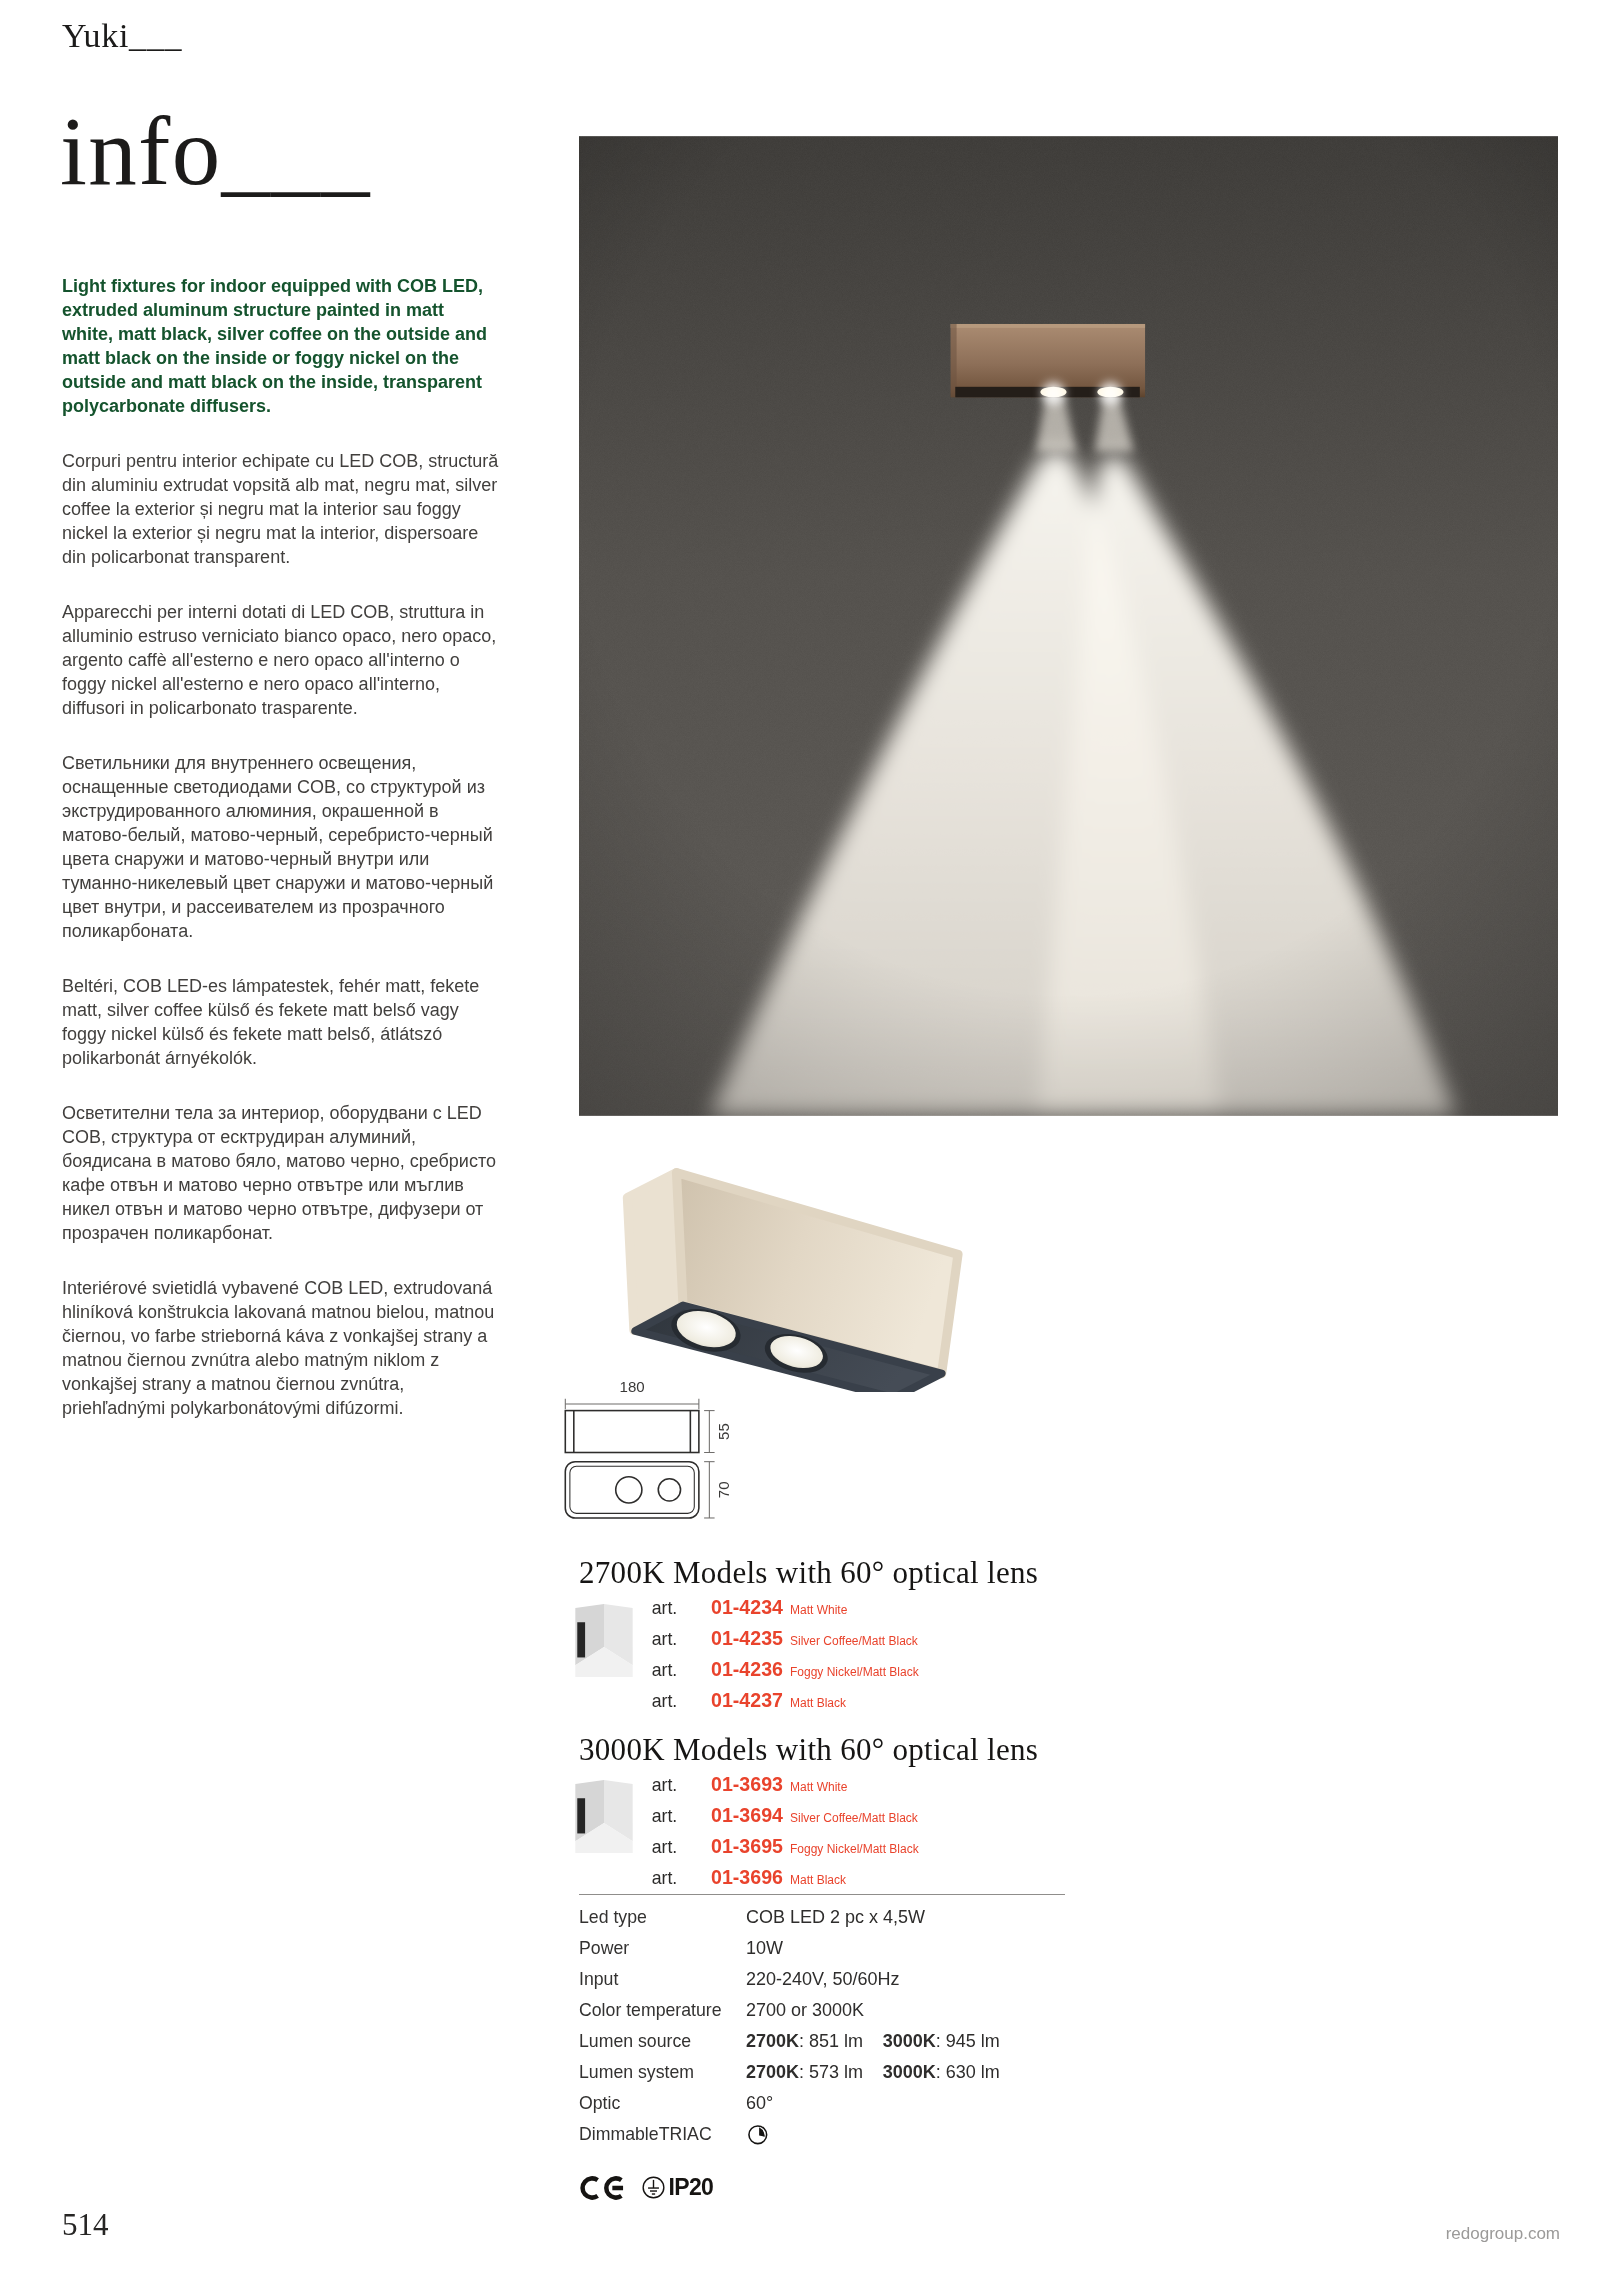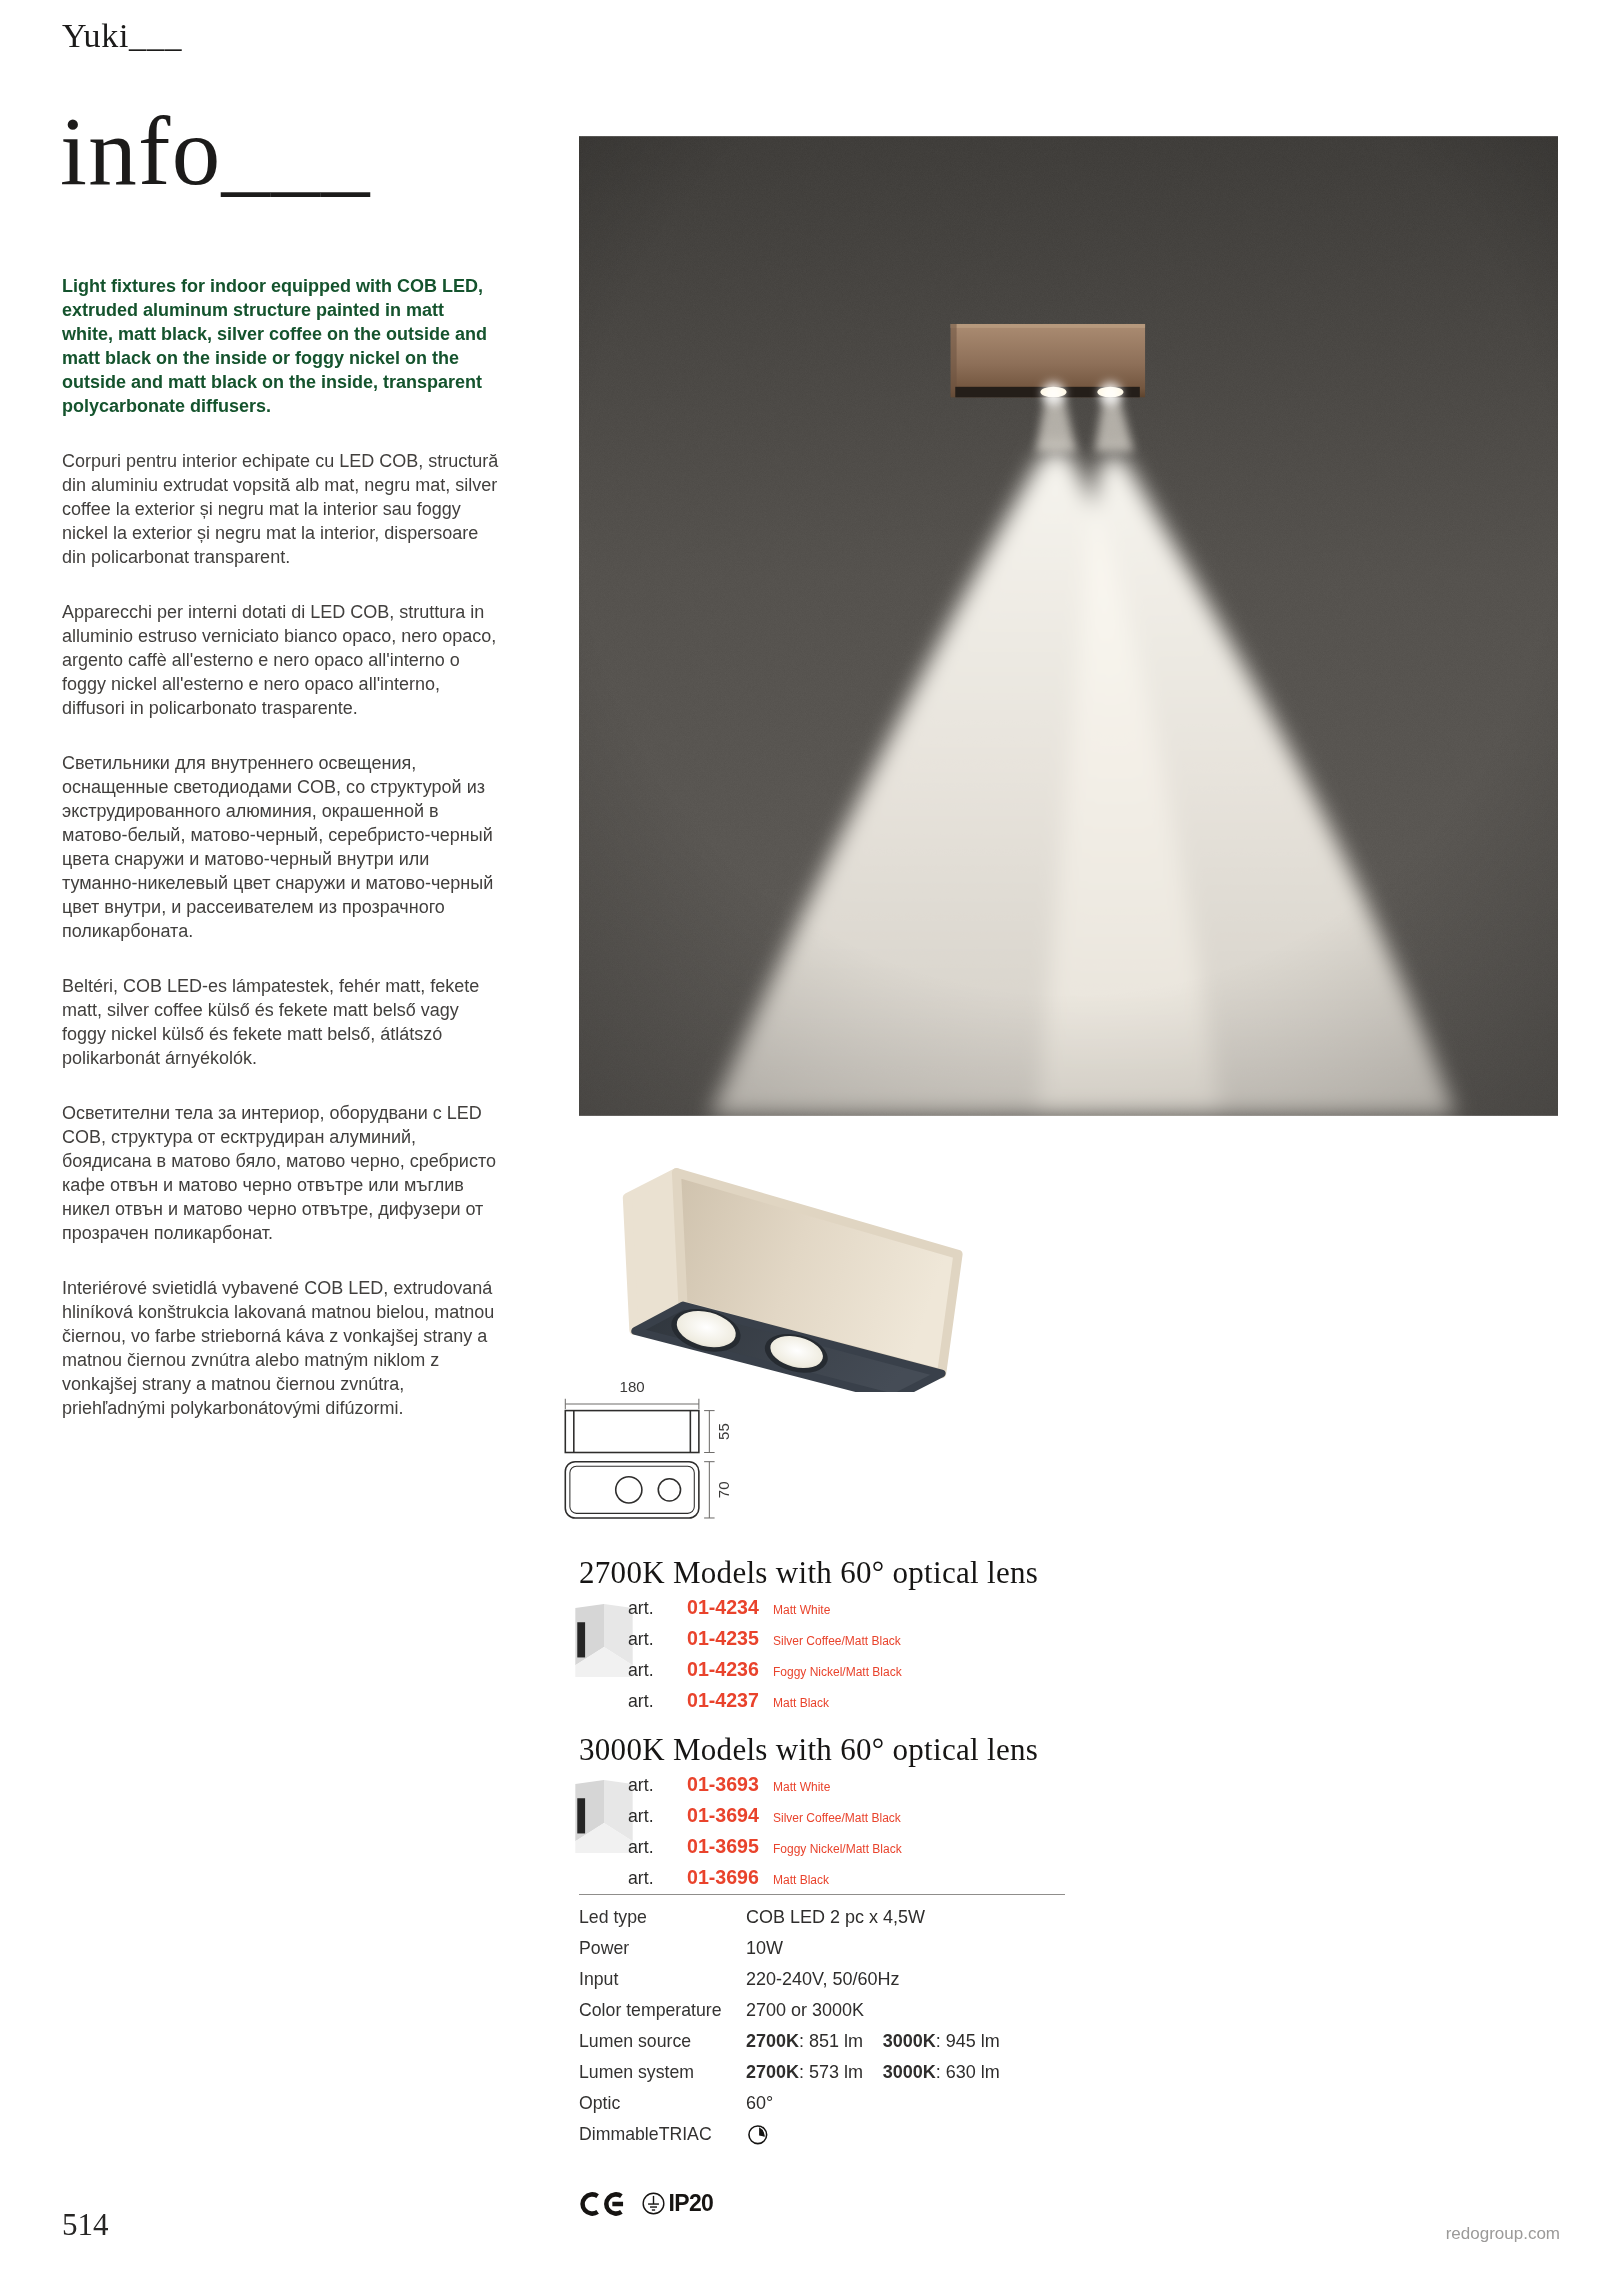--- a/index.html
+++ b/index.html
@@ -23,38 +23,38 @@
   
   .dims{position:absolute; left:560px; top:1370px; width:190px; height:165px;}
   .dims text{font-family:"Liberation Sans",sans-serif; font-size:23px; fill:#3a3938;}
   
   .sec-heading{position:absolute; font-size:31px; color:#161514; letter-spacing:0.3px;}
   .sec-heading.h2700{left:579px; top:1555px;}
   .sec-heading.h3000{left:579px; top:1732px;}
   .app-icon{position:absolute; left:575px; width:58px; height:73px;}
   .app-icon.i2700{top:1604px;}
   .app-icon.i3000{top:1780px;}
-  .art-rows{position:absolute; left:628px; width:432px;}
+  .art-rows{position:absolute; left:645px; width:432px;text-align:center;}
   .art-rows.r2700{top:1592px;}
   .art-rows.r3000{top:1769px;}
   .art-row{display:flex; align-items:baseline; height:31px; line-height:31px;}
   .art-label{width:39px; font-size:17.7px; color:#2b2a29;}
   .art-code{width:86px; font-size:19.6px; font-weight:bold; color:#e9432c;margin-left:20px;}
   .art-finish{font-size:12px; color:#e9432c;}
   
   .spec-divider{position:absolute; left:579px; top:1894px; width:486px; height:0; border-top:1.3px solid #8f8d8b;}
   .specs{position:absolute; left:579px; top:1902px; width:488px;}
   .spec-row{display:flex; align-items:center; height:31px;}
   .spec-label{width:167px; font-size:17.7px; color:#333231; flex:none;}
   .spec-value{font-size:18px; color:#2e2d2c;}
   .spec-value b{font-weight:bold;}
   .gap30{display:inline-block; width:19.6px;}
   .triac{margin-left:0;}
   .dimmer-svg{width:23.6px; height:23.6px; display:block;}
-  .cert-row{position:absolute; left:578px; top:2174px; display:flex; align-items:center;margin-top:16px;}
+  .cert-row{position:absolute; left:578px; top:2174px; display:flex; align-items:center;}
   .ip-rating{font-size:23px; font-weight:bold; color:#161412; letter-spacing:-0.7px; margin-left:2.6px;}
   
   .page-num{position:absolute; left:62px; top:2207px; font-size:31px; color:#262524;}
   .website{position:absolute; right:63px; top:2224px; font-size:17px; color:#9b9a99; text-decoration:none;}
 </style>
 </head>
 <body>
 
 <div class="page">
 

